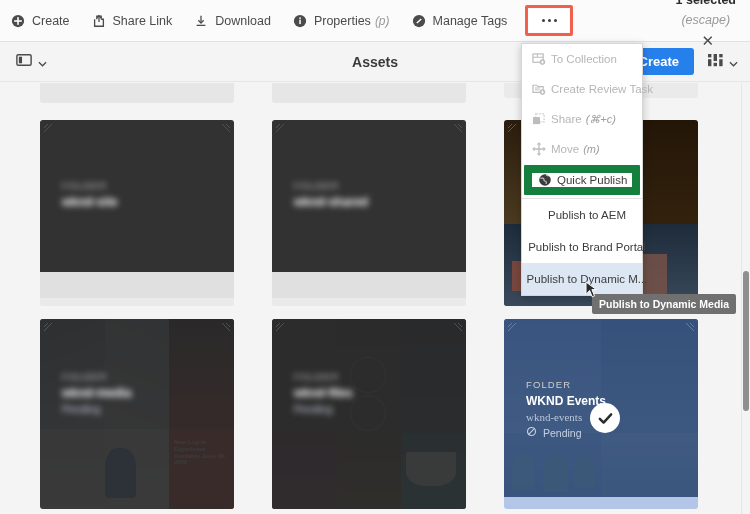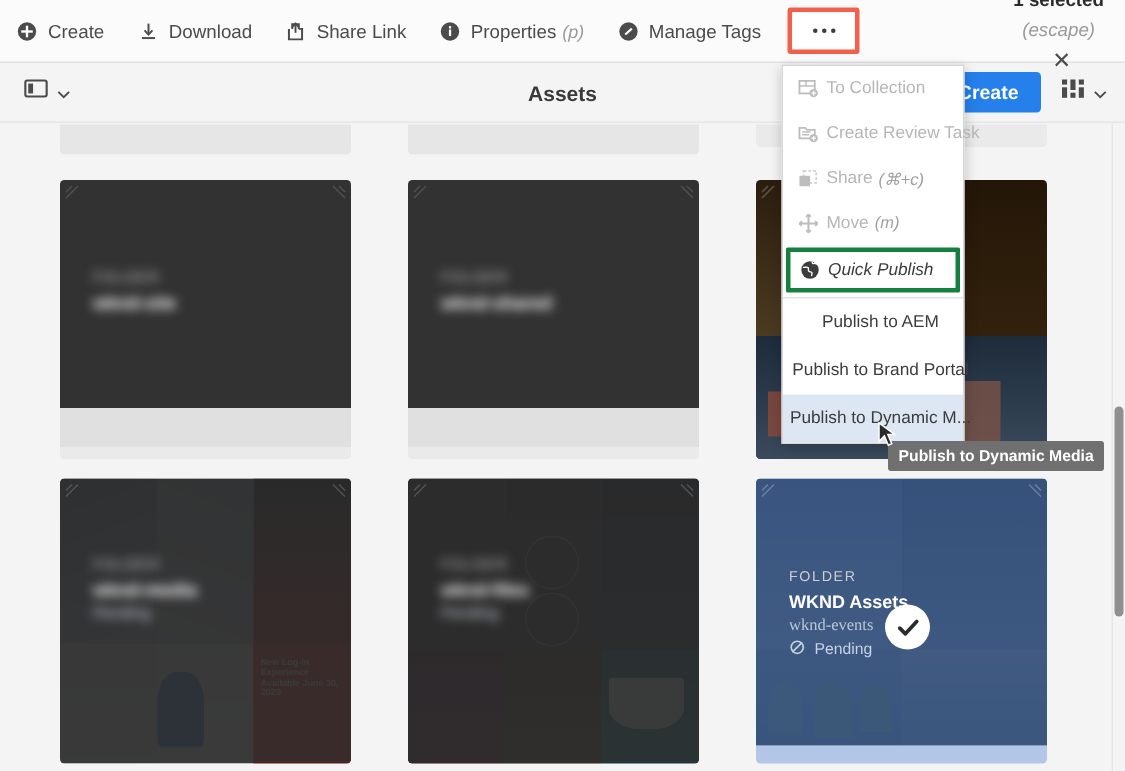--- a/index.html
+++ b/index.html
@@ -140,24 +140,23 @@
   .mi {
     display: flex; align-items: center;
     height: 30px; padding-left: 10px;
     font-size: 11.5px; color: #3c3c3c;
     cursor: pointer; white-space: nowrap; position: relative;
   }
   .mi .mic { width: 19px; display:flex; align-items:center; flex:0 0 19px; }
   .mi.dim { color: #b6b6b6; }
   .mi .sc { font-size: 11px; color: #a0a0a0; font-style: italic; margin-left: 4px; }
   .mi.hl {
-    border: 3px solid #15803d; background:#fff;
+    border: 8px solid #15803d; background:#fff;
     height: 30px; margin: 1px 2px; padding-left: 6px;
     border-radius: 1px;
-    font-style: italic;
   }
   .mi.hover { background: #dce7f3; }
   .mi.plain { padding-left: 10px; justify-content: center; }
   .msep { height:1px; background:#e3e3e3; margin: 3px 0 0 0; }
 
   .tooltip {
     position: absolute; left: 592px; top: 294px;
     background: #707070; color: #fff;
     font-size: 10.5px; font-weight: bold;
     padding: 4px 7px; border-radius: 2px;
@@ -182,38 +181,38 @@
           <rect x="7.1" y="3.6" width="1.8" height="8.8" fill="#fff"></rect>
           <rect x="3.6" y="7.1" width="8.8" height="1.8" fill="#fff"></rect>
         </svg>
     </span>
     <span class="lbl">Create</span>
   </div>
 
   <div class="tb-item">
     <span class="ic">
       <svg width="14" height="14" viewBox="0 0 16 16">
-          <path d="M8 2v8" stroke="#4b4b4b" stroke-width="1.5"></path>
-          <path d="M5 7.2L8 10.4l3-3.2" stroke="#4b4b4b" stroke-width="1.5" fill="none"></path>
-          <path d="M3 13h10" stroke="#4b4b4b" stroke-width="1.5"></path>
-        </svg>
-    </span>
-    <span class="lbl">Download</span>
-  </div>
-
-  <div class="tb-item">
-    <span class="ic">
-      <svg width="14" height="14" viewBox="0 0 16 16">
           <path d="M3 6v8h10V6h-2.5" stroke="#4b4b4b" stroke-width="1.5" fill="none"></path>
           <path d="M5.5 6V2.5h5V6" stroke="#4b4b4b" stroke-width="1.5" fill="none"></path>
           <path d="M8 2v7" stroke="#4b4b4b" stroke-width="1.5"></path>
           <path d="M5.6 4.4L8 2l2.4 2.4" stroke="#4b4b4b" stroke-width="1.5" fill="none"></path>
         </svg>
     </span>
     <span class="lbl">Share Link</span>
+  </div>
+
+  <div class="tb-item">
+    <span class="ic">
+      <svg width="14" height="14" viewBox="0 0 16 16">
+          <path d="M8 2v8" stroke="#4b4b4b" stroke-width="1.5"></path>
+          <path d="M5 7.2L8 10.4l3-3.2" stroke="#4b4b4b" stroke-width="1.5" fill="none"></path>
+          <path d="M3 13h10" stroke="#4b4b4b" stroke-width="1.5"></path>
+        </svg>
+    </span>
+    <span class="lbl">Download</span>
   </div>
 
   <div class="tb-item">
     <span class="ic">
       <svg width="14" height="14" viewBox="0 0 16 16">
           <circle cx="8" cy="8" r="7" fill="#4b4b4b"></circle>
           <rect x="7.2" y="6.5" width="1.7" height="5" fill="#fff"></rect>
           <rect x="7.2" y="3.9" width="1.7" height="1.8" fill="#fff"></rect>
         </svg>
     </span>
@@ -432,21 +431,21 @@
         <div style="background:linear-gradient(#6f86a6,#9db2c6);"></div>
         <div style="background:linear-gradient(#5f7a96,#8fa6bc);"></div>
       </div>
       <div style="position:absolute;left:0;bottom:0;width:50%;height:36%;background:linear-gradient(#7e93ac,#6d87a4);"></div>
       <div style="position:absolute;left:50%;bottom:0;width:50%;height:36%;background:linear-gradient(#8fa2b6,#77909f);"></div>
       <div style="position:absolute;left:4%;bottom:4%;width:12%;height:20%;background:#7e9c88;border-radius:50% 50% 0 0;opacity:.75"></div>
       <div style="position:absolute;left:20%;bottom:3%;width:13%;height:22%;background:#7d9b87;border-radius:50% 50% 0 0;opacity:.75"></div>
       <div style="position:absolute;left:36%;bottom:5%;width:11%;height:18%;background:#7a9a85;border-radius:50% 50% 0 0;opacity:.75"></div>
       <div class="overlay selov" style="height:100%;">
         <div class="ov-kind">FOLDER</div>
-        <div class="ov-name">WKND Assets</div>
+        <div class="ov-name">WKND Events</div>
         <div class="ov-sub">wknd-events</div>
         <div class="ov-stat">
           <span>
             <svg width="11" height="11" viewBox="0 0 12 12">
                 <circle cx="6" cy="6" r="4.4" stroke="#c6d1e2" stroke-width="1.2" fill="none"></circle>
                 <path d="M2.4 9.6L9.6 2.4" stroke="#c6d1e2" stroke-width="1.2"></path>
               </svg>
           </span>
           <span>Pending</span>
         </div>

